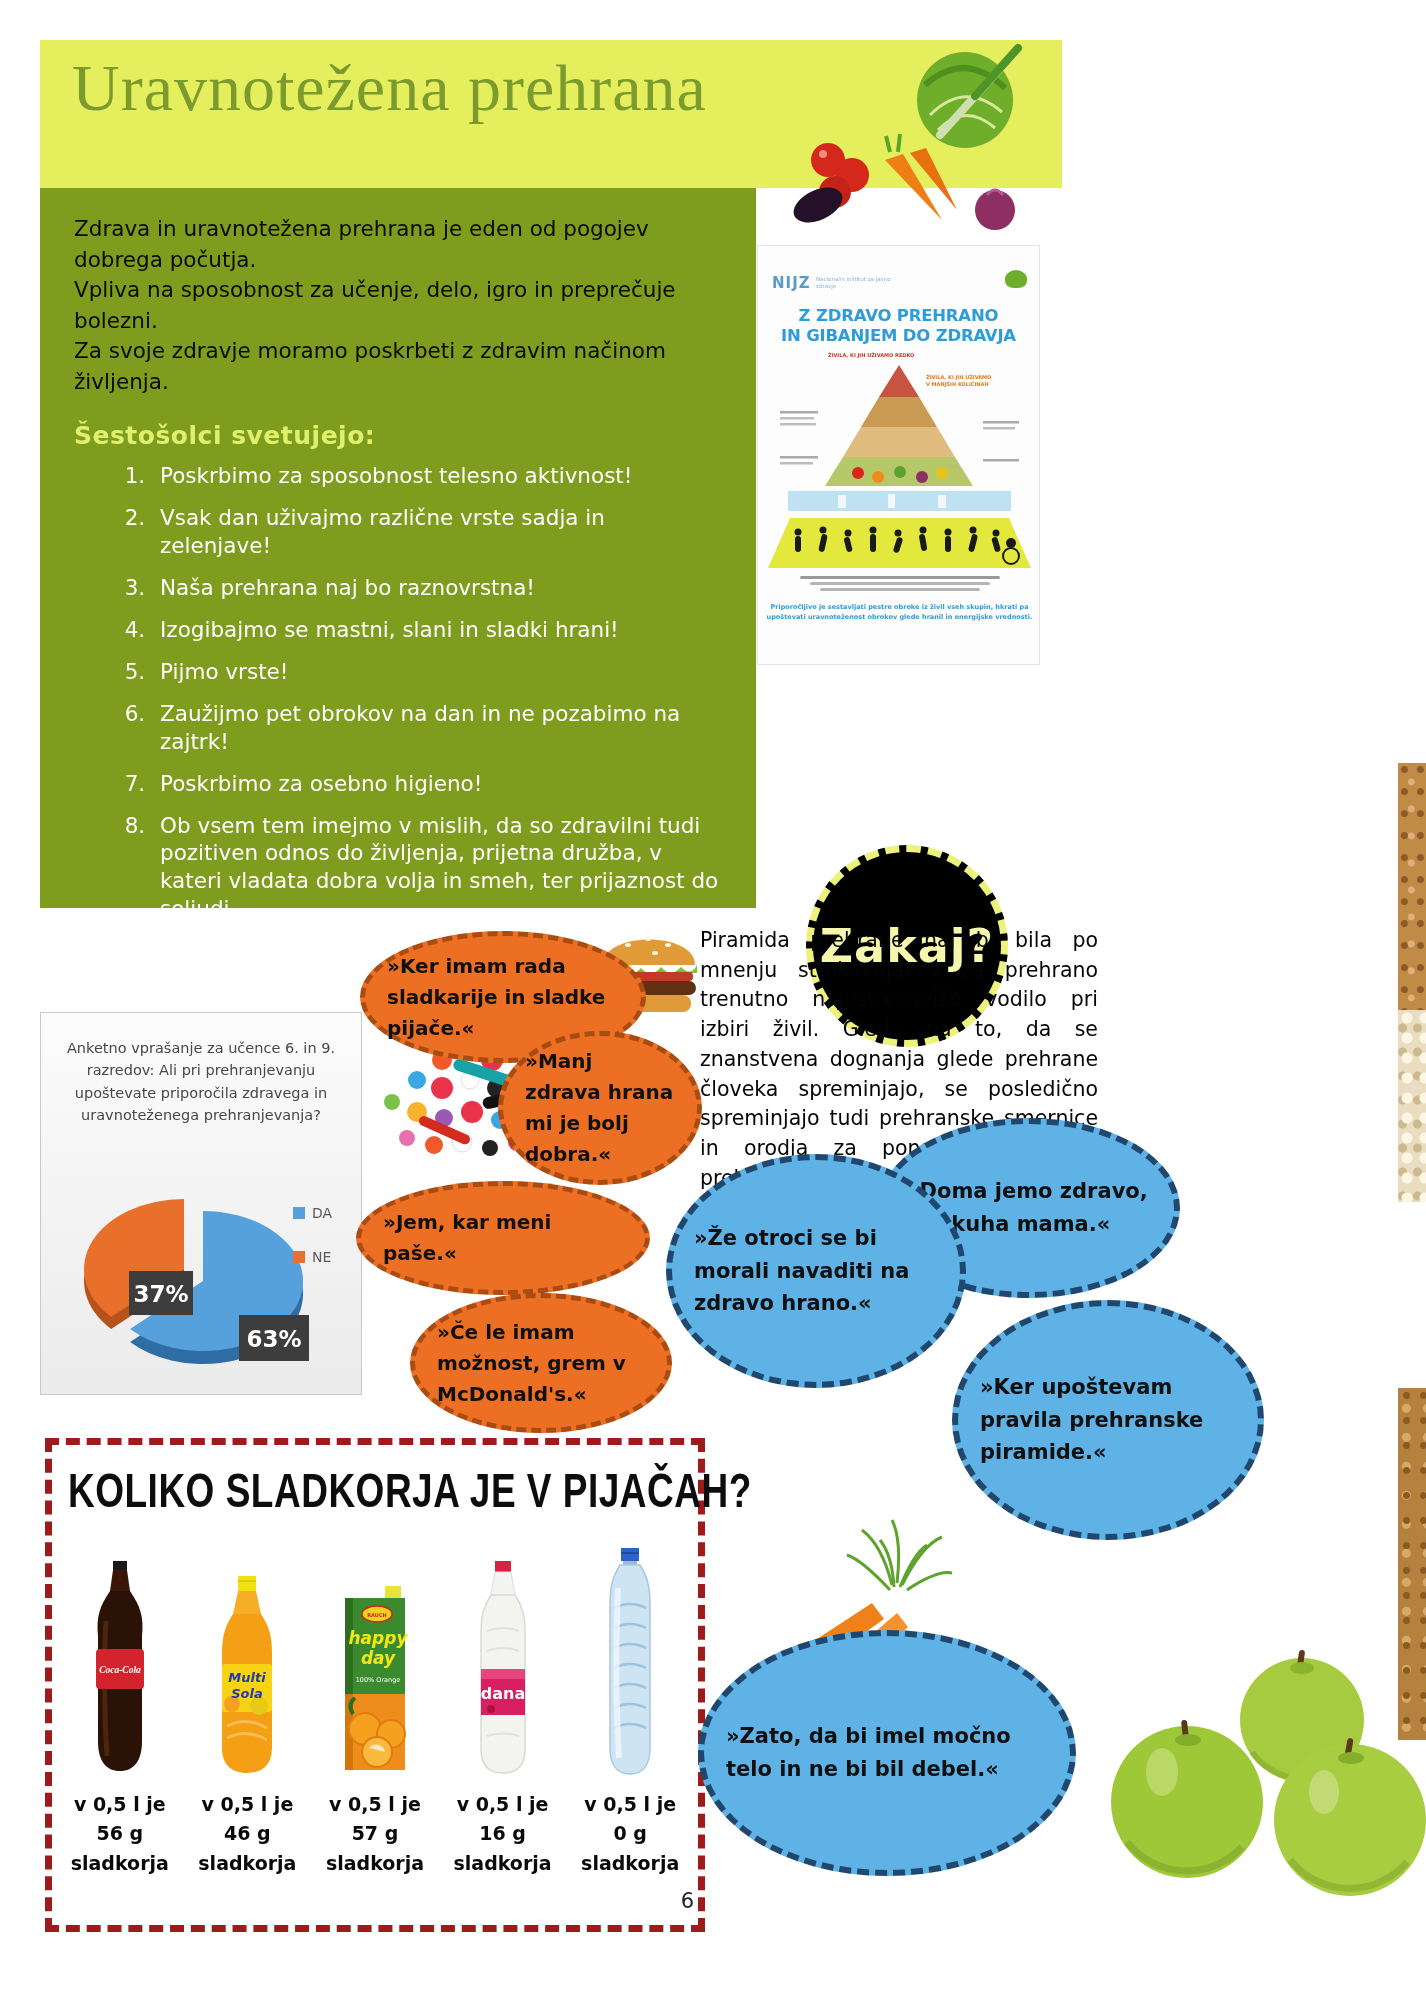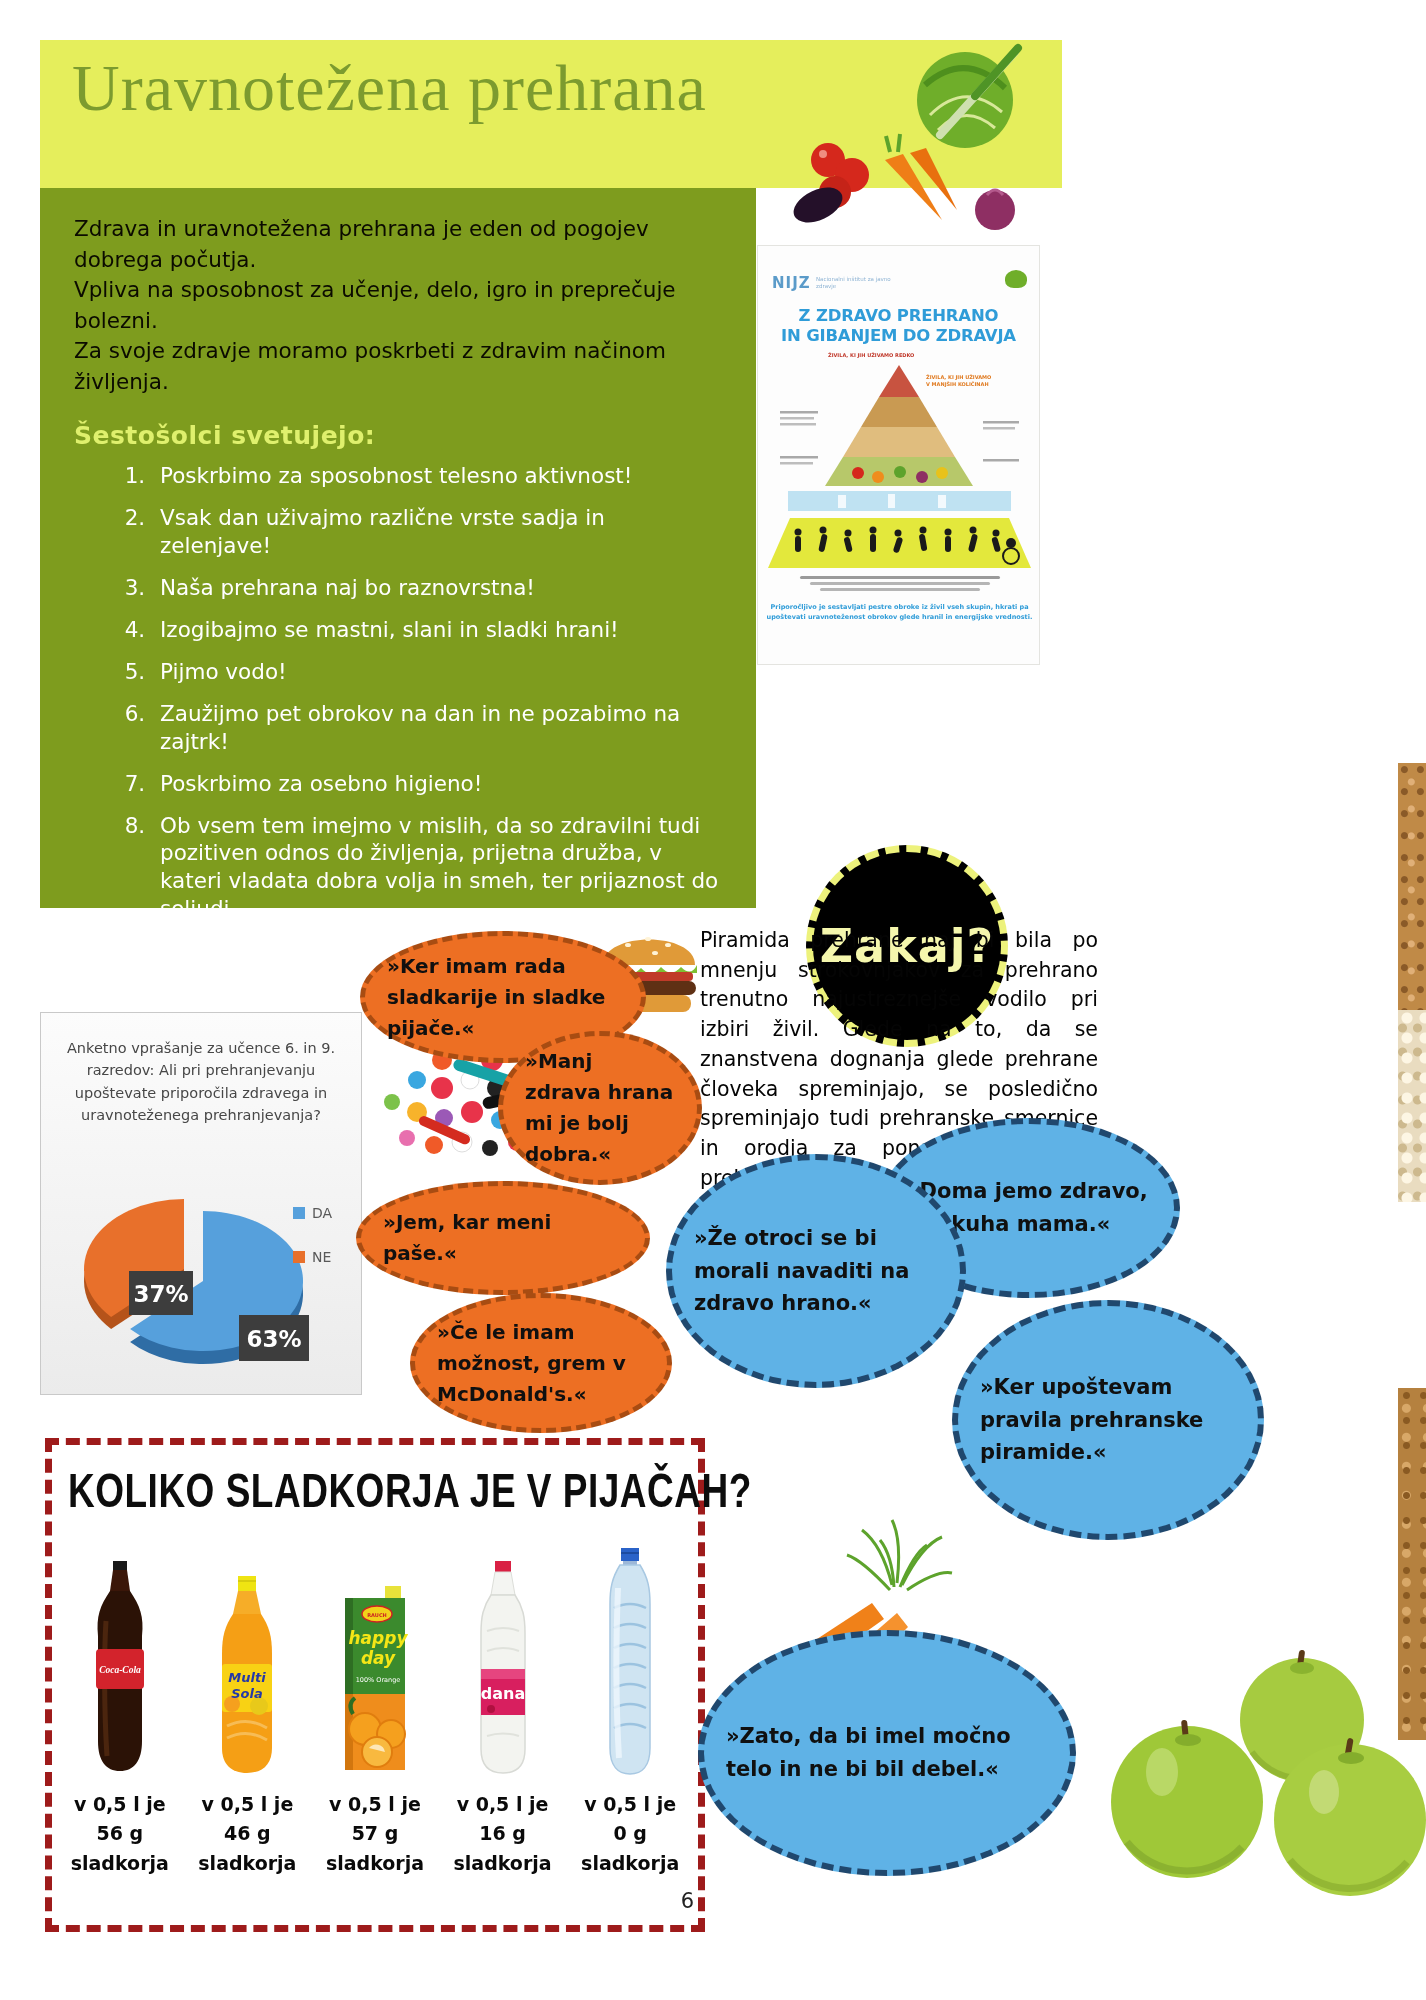--- a/index.html
+++ b/index.html
@@ -128,21 +128,21 @@
   <div class="green-box">
     <div class="intro-line">Zdrava in uravnotežena prehrana je eden od pogojev dobrega počutja.</div>
     <div class="intro-line">Vpliva na sposobnost za učenje, delo, igro in preprečuje bolezni.</div>
     <div class="intro-line">Za svoje zdravje moramo poskrbeti z zdravim načinom življenja.</div>
     <div class="advice-heading">Šestošolci svetujejo:</div>
     <ol class="advice-list">
       <li>Poskrbimo za sposobnost telesno aktivnost!</li>
       <li>Vsak dan uživajmo različne vrste sadja in zelenjave!</li>
       <li>Naša prehrana naj bo raznovrstna!</li>
       <li>Izogibajmo se mastni, slani in sladki hrani!</li>
-      <li>Pijmo vodo!</li>
+      <li>Pijmo vrste!</li>
       <li>Zaužijmo pet obrokov na dan in ne pozabimo na zajtrk!</li>
       <li>Poskrbimo za osebno higieno!</li>
       <li>Ob vsem tem imejmo v mislih, da so zdravilni tudi pozitiven odnos do življenja, prijetna družba, v kateri vladata dobra volja in smeh, ter prijaznost do soljudi.</li>
     </ol>
   </div>
 
   <div class="poster">
     <div class="poster-logo">NIJZ</div>
     <div class="poster-logo-sub">Nacionalni inštitut za javno zdravje</div>
     <div class="poster-green-icon"></div>

